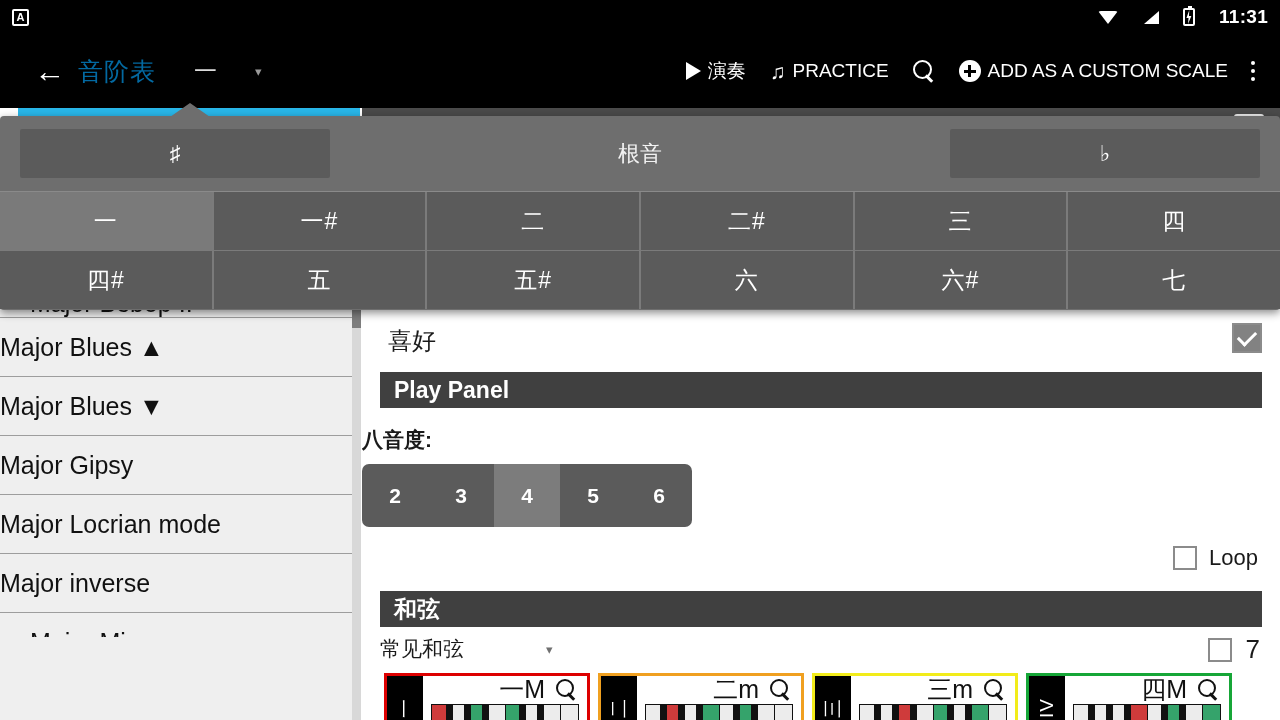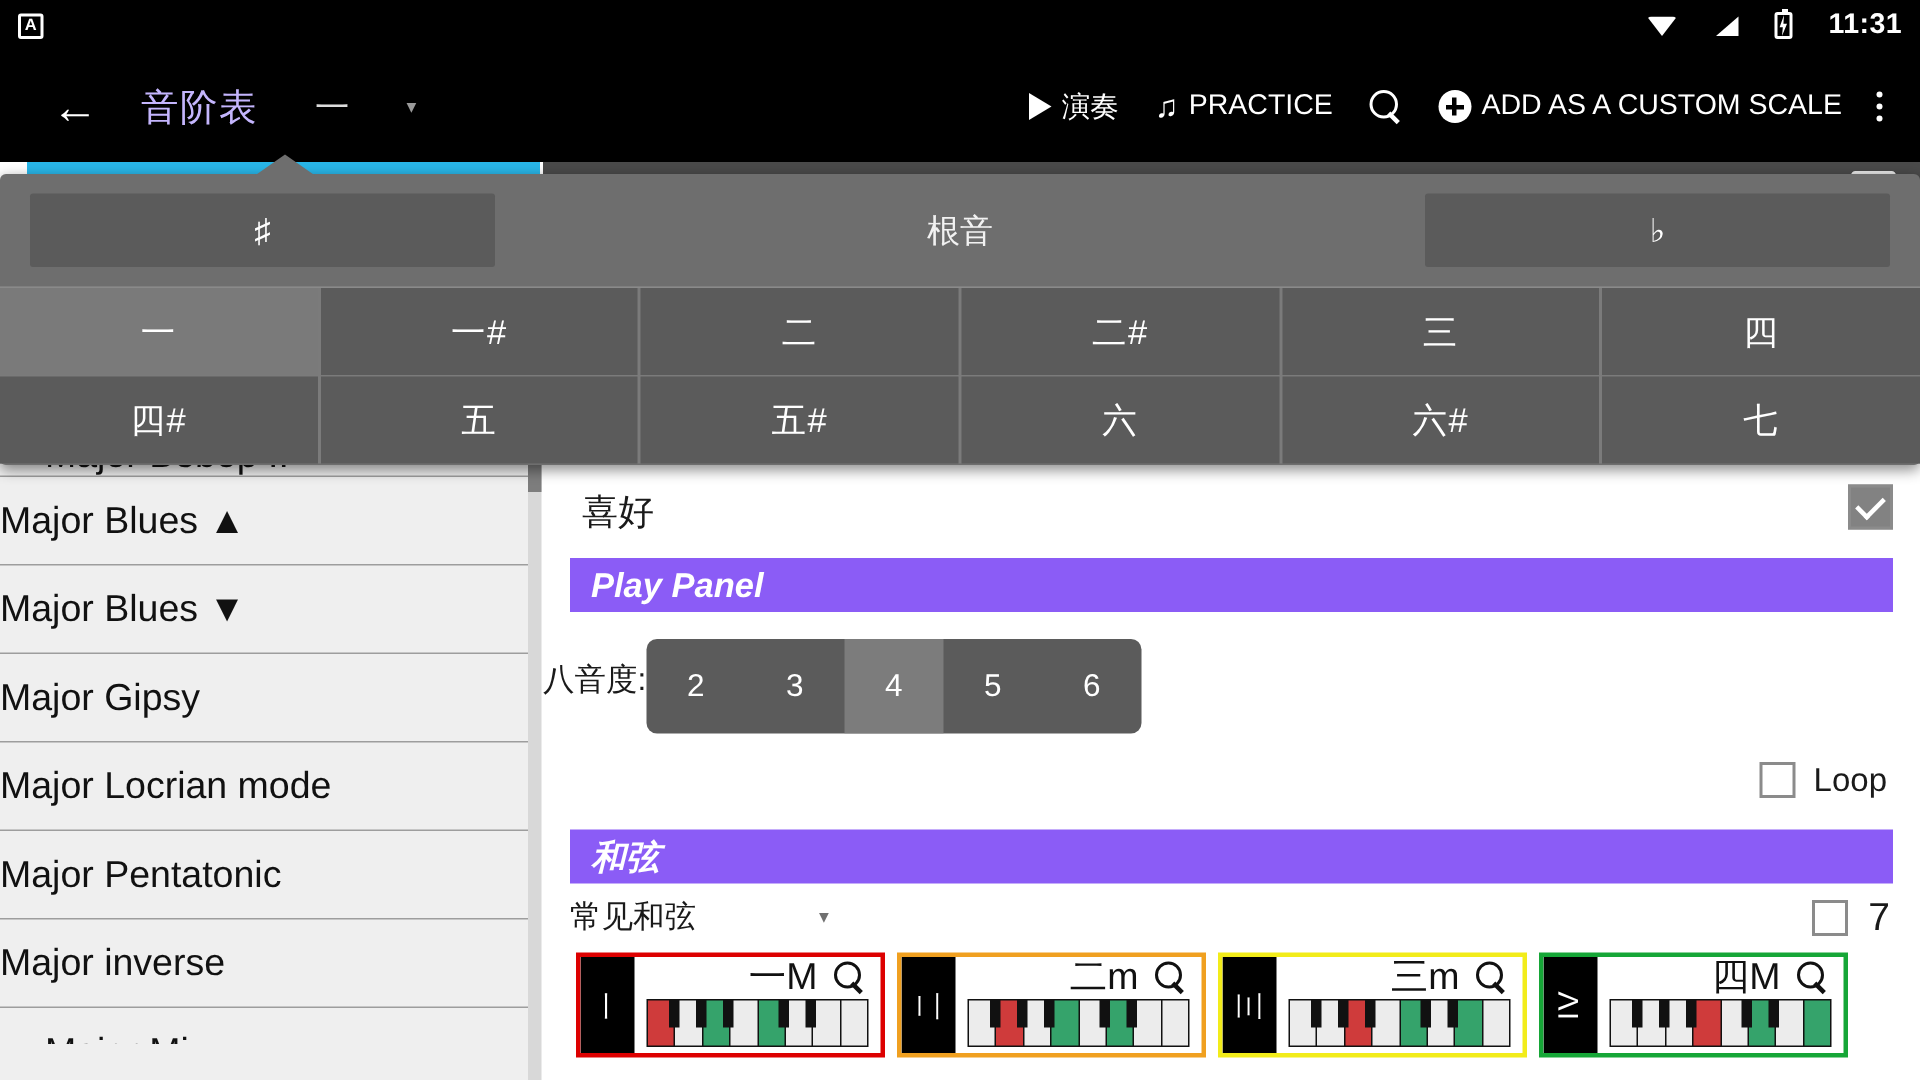--- a/index.html
+++ b/index.html
@@ -57,21 +57,21 @@
     position: absolute; top: 34px; left: 0; width: 1280px; height: 74px;
     background: #000; color: #fff;
     display: flex; align-items: center;
   }
   .tb-left { display: flex; align-items: center; }
   .backarrow {
     width: 56px; height: 56px; margin-left: 22px;
     display: flex; align-items: center; justify-content: center;
     font-size: 31px; line-height: 1; color: #fff;
   }
-  .tb-title { font-size: 25px; margin-left: 16px; color: #c4b5fd; letter-spacing: 1px; }
+  .tb-title { font-size: 25px; color: #0369a1; letter-spacing: 1px; }
   .tb-subval {
     font-size: 23px; margin-left: 38px; color: #dcdcdc;
   }
   .tb-caret {
     margin-left: 38px; font-size: 13px; color: #9a9a9a;
   }
   .tb-right {
     margin-left: auto; display: flex; align-items: center; padding-right: 14px;
   }
   .tb-btn {
@@ -217,28 +217,27 @@
     width: 30px; height: 30px; border: 2px solid #8b8b8b;
     background: #828282;
     display: flex; align-items: center; justify-content: center;
   }
   .chk::after {
     content: ""; width: 15px; height: 8px;
     border-left: 3px solid #fff; border-bottom: 3px solid #fff;
     transform: rotate(-45deg); margin-top: -4px;
   }
   .section-bar {
-    background: #8b5cf6; color: #fff; height: 36px;
+    background: #404040; color: #fff; height: 36px;
     display: flex; align-items: center; padding-left: 14px;
     font-size: 23px; font-weight: bold;
     margin: 0 18px 0 18px;
-    font-style: italic;
   }
   .octave-wrap {
-    display: flex; flex-direction: row; align-items: center; margin-top: 18px;
+    display: flex; flex-direction: column; align-items: flex-start; margin-top: 18px; font-weight: bold;
   }
   .octave-label { font-size: 21px; color: #1a1a1a; margin-bottom: 10px; }
   .octave-group {
     display: flex; background: #5b5b5b; border-radius: 7px; overflow: hidden;
     height: 63px;
   }
   .octave-btn {
     width: 66px; display: flex; align-items: center; justify-content: center;
     color: #fff; font-size: 21px;
   }
@@ -368,21 +367,20 @@
   </div>
 
   <div class="scalelist">
     <div class="scale-item clipped-top">
       <span>Major Bebop II</span>
     </div>
     <div class="scale-item">Major Blues ▲</div>
     <div class="scale-item">Major Blues ▼</div>
     <div class="scale-item">Major Gipsy</div>
     <div class="scale-item">Major Locrian mode</div>
-    <div class="scale-item">Major Pentatonic</div>
     <div class="scale-item">Major inverse</div>
     <div class="scale-item clipped-bot">
       <span>Major Mi</span>
     </div>
   </div>
   <div class="list-scrollbar">
     <div class="list-thumb"></div>
   </div>
 
   <div class="detail">

